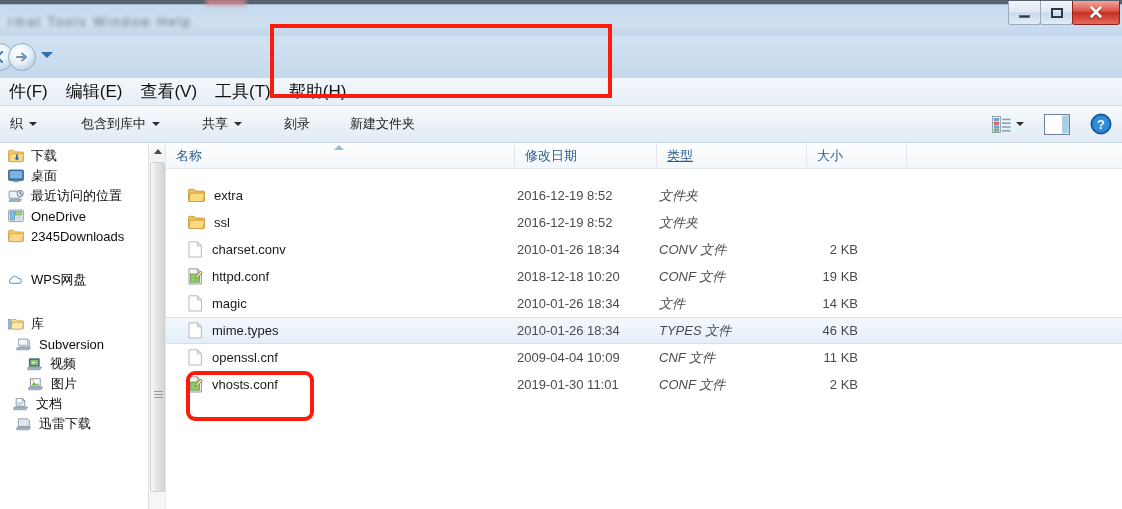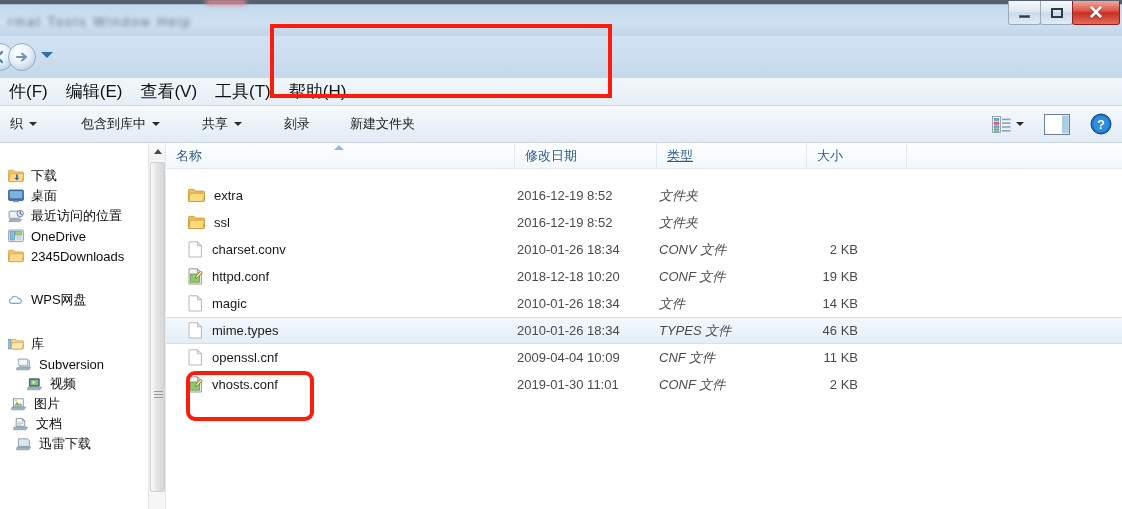--- a/index.html
+++ b/index.html
@@ -386,21 +386,21 @@
           <circle cx="11" cy="11" r="10" fill="#1f6fc0" stroke="#10477e" stroke-width="1"></circle>
           <circle cx="11" cy="11" r="8" fill="#2f8ddd"></circle>
           <text x="11" y="16" font-size="13" font-weight="bold" fill="#ffffff" text-anchor="middle" font-family="Liberation Sans, sans-serif">?</text>
         </svg>
       </div>
     </div>
   </div>
 
   <div class="nav-pane">
 
-    <div class="nav-item" style="margin-top:23px">
+    <div class="nav-item" style="margin-top:3px">
       <svg class="ico" width="16" height="14" viewBox="0 0 16 14">
         <path d="M0.5 2.2 Q0.5 1.2 1.5 1.2 L5.6 1.2 L7.1 2.9 L14.5 2.9 Q15.5 2.9 15.5 3.9 L15.5 11.6 Q15.5 12.6 14.5 12.6 L1.5 12.6 Q0.5 12.6 0.5 11.6 Z" fill="#f5c563" stroke="#c79a3c" stroke-width="0.7"></path>
         <path d="M2 4.8 L15.8 4.8 L14.1 12.2 Q13.9 12.6 13.3 12.6 L0.8 12.6 Z" fill="#ffd98a" stroke="#c79a3c" stroke-width="0.6"></path>
         <path d="M9.8 5.6 L9.8 8.8 L11.6 8.8 L8.9 11.6 L6.2 8.8 L8 8.8 L8 5.6 Z" fill="#2f6fab"></path>
       </svg>
       <span>下载</span>
     </div>
 
     <div class="nav-item">
       <svg class="ico" width="16" height="14" viewBox="0 0 16 14">
@@ -474,21 +474,21 @@
     <div class="nav-item" style="padding-left:27px">
       <svg class="ico" width="16" height="14" viewBox="0 0 16 14">
         <path d="M2.4 1.8 L12.2 1.8 L12.2 9.2 L2.4 9.2 Z" fill="#486b8e" stroke="#2f4d6b" stroke-width="0.8"></path>
         <rect x="3.4" y="2.8" width="7.8" height="5.4" fill="#89c36a"></rect>
         <path d="M5.6 4.2 L8.6 5.5 L5.6 6.8 Z" fill="#ffffff"></path>
         <path d="M1 10 L14.6 10 L13 12.8 L0.6 12.8 Z" fill="#9fb3c4" stroke="#7a8b99" stroke-width="0.6"></path>
       </svg>
       <span>视频</span>
     </div>
 
-    <div class="nav-item" style="padding-left:11px">
+    <div class="nav-item" style="padding-left:28px">
       <svg class="ico" width="16" height="14" viewBox="0 0 16 14">
         <rect x="2.4" y="1.8" width="9.8" height="7.4" fill="#ffffff" stroke="#6d8094" stroke-width="0.8"></rect>
         <path d="M3.2 8.4 L6 4.8 L8.2 7.4 L9.6 6 L11.4 8.4 Z" fill="#7fae5f"></path>
         <circle cx="5" cy="3.6" r="1" fill="#f2c45c"></circle>
         <path d="M1 10 L14.6 10 L13 12.8 L0.6 12.8 Z" fill="#9fb3c4" stroke="#7a8b99" stroke-width="0.6"></path>
       </svg>
       <span>图片</span>
     </div>
 
     <div class="nav-item" style="padding-left:13px">

